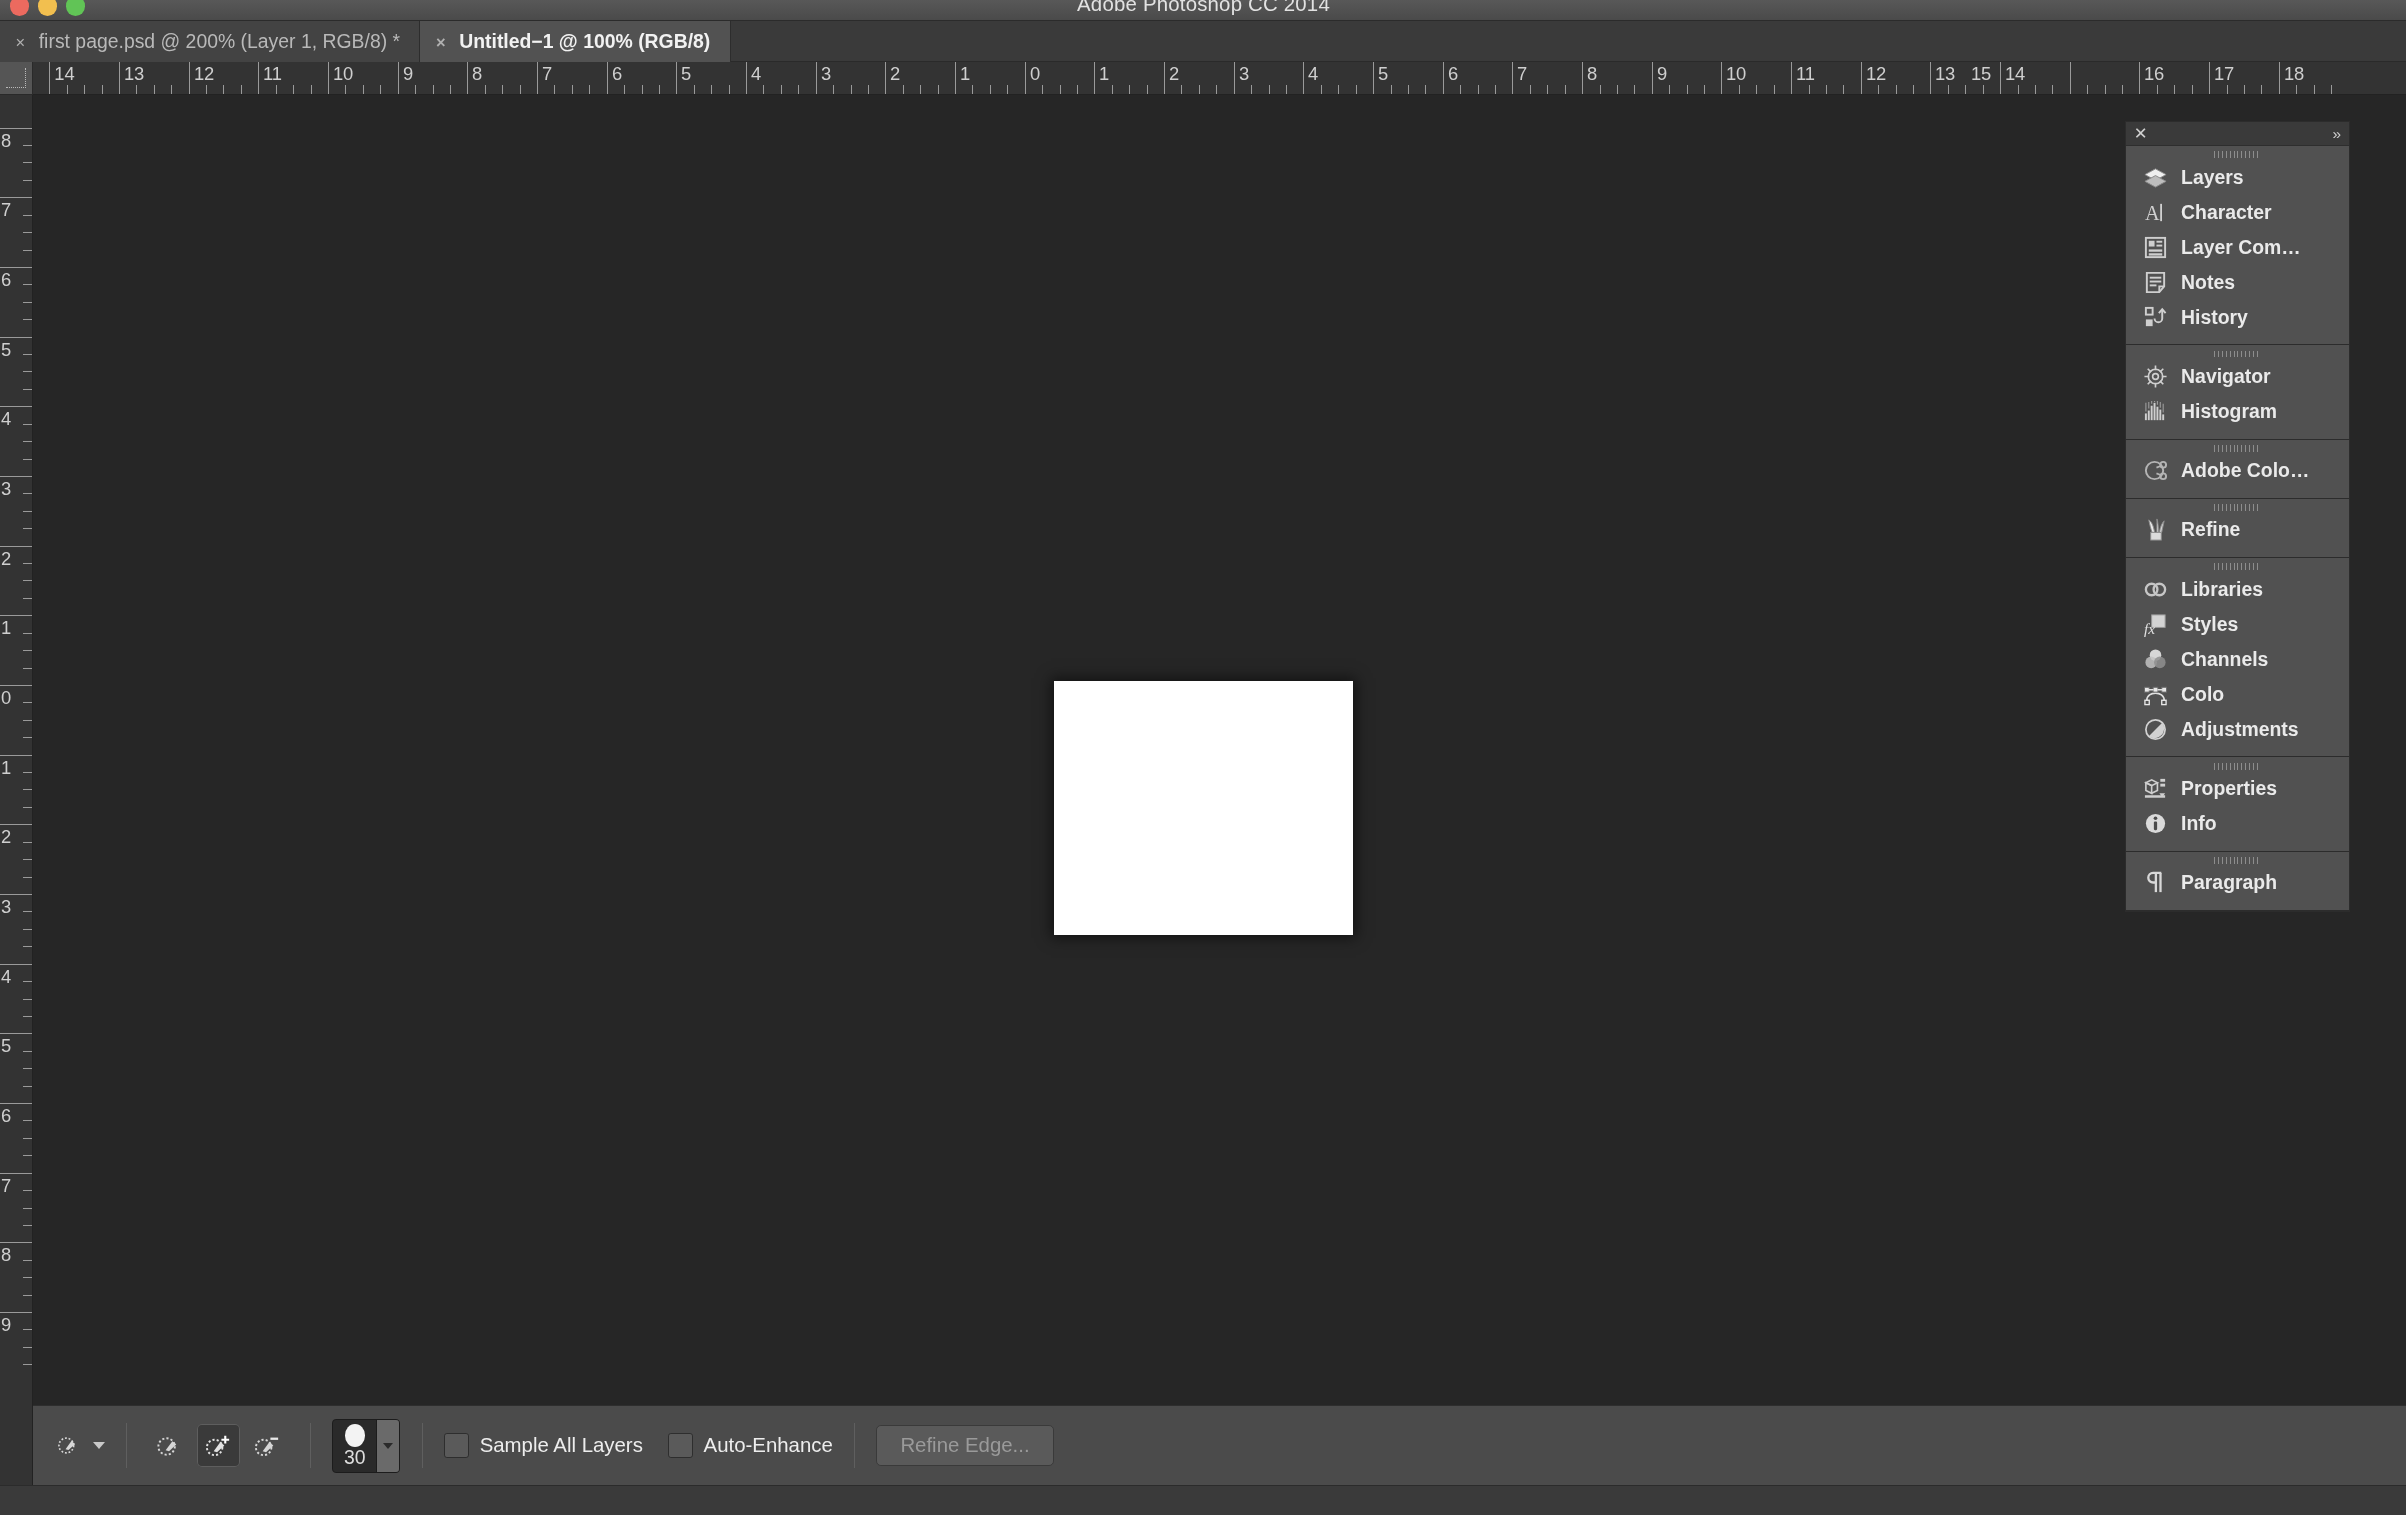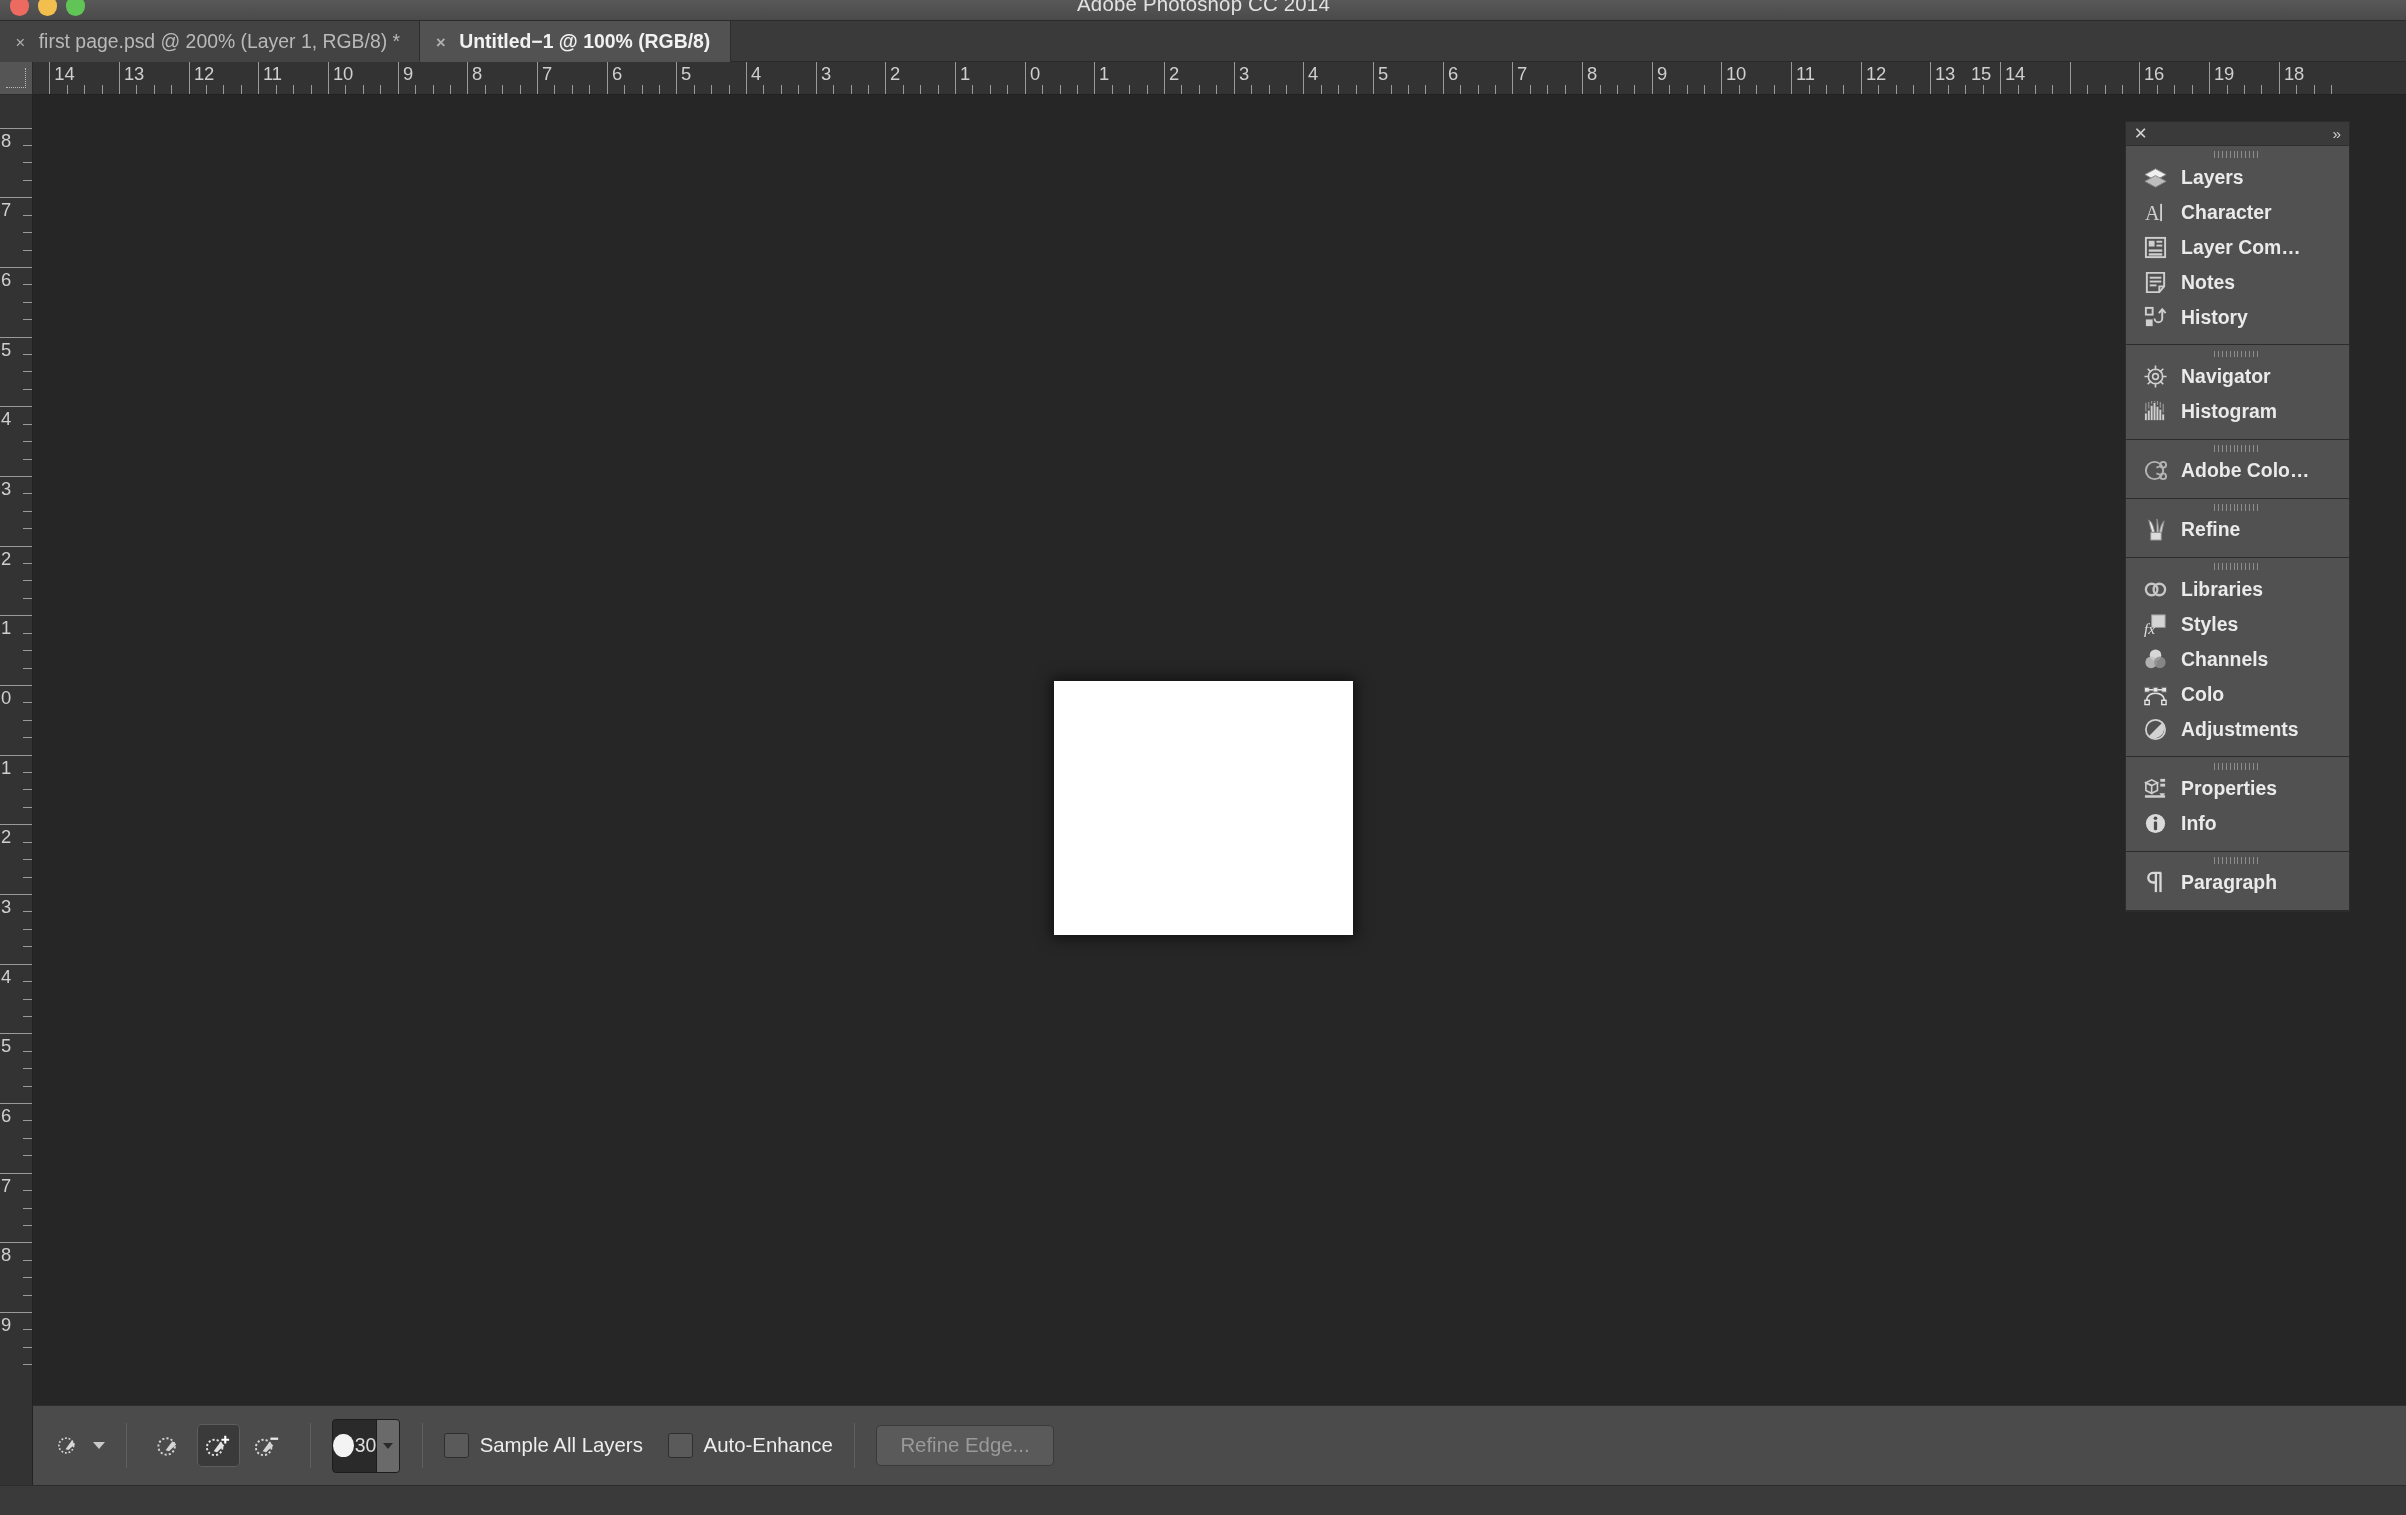--- a/index.html
+++ b/index.html
@@ -121,21 +121,21 @@
   .modebtn{
     width:43px; height:43px; border-radius:4.9px;
     display:flex; align-items:center; justify-content:center; cursor:pointer;
   }
   .modebtn.active{ background:#3a3a3a; box-shadow:inset 0 0 0 1px #5e5e5e; }
   .brushbox{
     display:flex; align-items:stretch; height:54px; width:68px;
     background:#2a2a2a; border:1px solid #1c1c1c; border-radius:3.9px; overflow:hidden; cursor:pointer;
   }
   .brushbox .bprev{
-    flex:1; display:flex; align-items:center; justify-content:center; gap:1px;
+    flex:1; display:flex; flex-direction:column; align-items:center; justify-content:center; gap:1px;
   }
   .bdot{ width:20.4px; height:23px; border-radius:50%; background:#f3f3f3; }
   .bnum{ font-size:19.4px; color:#dcdcdc; line-height:1; }
   .brushbox .bdrop{
     width:23px; background:#6a6a6a; display:flex; align-items:center; justify-content:center;
     border-left:1px solid #1c1c1c;
   }
   .bdrop .caret{ border-top-color:#2a2a2a; border-left-width:5.8px; border-right-width:5.8px; border-top-width:6.8px; }
   .chk{ display:flex; align-items:center; gap:10.7px; cursor:pointer; }
   .chkbox{ width:25px; height:25px; background:#5a5a5a; border:1px solid #2e2e2e; border-radius:2.9px; }
@@ -329,21 +329,21 @@
       <div class="rh-lab" style="left: 1933px;">15</div>
       <div class="tick rh-minor" style="left: 2054px;"></div>
       <div class="tick rh-minor" style="left: 2072px;"></div>
       <div class="tick rh-minor" style="left: 2089px;"></div>
       <div class="tick rh-major" style="left: 2106px;"></div>
       <div class="rh-lab" style="left: 2106px;">16</div>
       <div class="tick rh-minor" style="left: 2124px;"></div>
       <div class="tick rh-minor" style="left: 2141px;"></div>
       <div class="tick rh-minor" style="left: 2159px;"></div>
       <div class="tick rh-major" style="left: 2176px;"></div>
-      <div class="rh-lab" style="left: 2176px;">19</div>
+      <div class="rh-lab" style="left: 2176px;">17</div>
       <div class="tick rh-minor" style="left: 2194px;"></div>
       <div class="tick rh-minor" style="left: 2211px;"></div>
       <div class="tick rh-minor" style="left: 2228px;"></div>
       <div class="tick rh-major" style="left: 2246px;"></div>
       <div class="rh-lab" style="left: 2246px;">18</div>
       <div class="tick rh-minor" style="left: 2263px;"></div>
       <div class="tick rh-minor" style="left: 2281px;"></div>
       <div class="tick rh-minor" style="left: 2298px;"></div>
     </div>
   <div class="ruler-v" id="rulerV">

